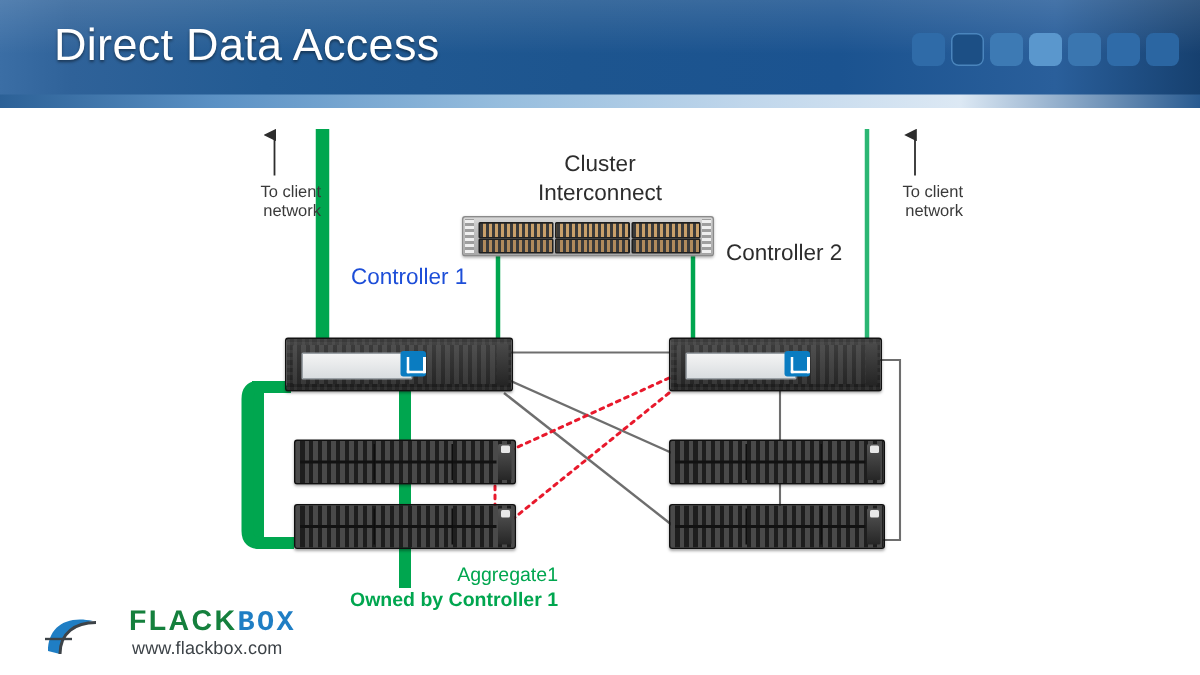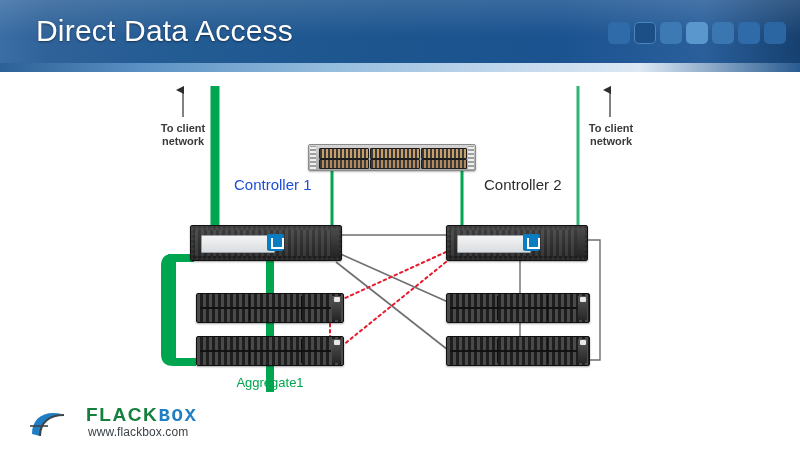--- a/index.html
+++ b/index.html
@@ -38,21 +38,21 @@
   .squares{position:absolute;right:14px;top:22px;display:flex;gap:4px;}
   .sq{width:22px;height:22px;border-radius:5px;}
 
   
   .canvas{position:absolute;left:0;top:72px;width:800px;height:378px;}
   .svgwrap{position:absolute;left:0;top:0;width:800px;height:378px;}
 
   
   .lbl{position:absolute;white-space:nowrap;}
   .lbl-client{
-    font-size:11px;color:#3a3a3a;line-height:13px;text-align:center;font-weight:bold;
+    font-size:11px;color:#3a3a3a;line-height:13px;text-align:right;
   }
   .lbl-ci{
     font-size:15px;color:#2d2d2d;line-height:19px;text-align:center;
   }
   .lbl-c1{font-size:15px;color:#1d4ed8;}
   .lbl-c2{font-size:15px;color:#2d2d2d;}
   .lbl-agg{font-size:13px;color:#00a64f;text-align:center;line-height:17px;}
   .lbl-agg b{display:block;font-size:13px;color:#00a64f;font-weight:bold;}
 
   
@@ -213,26 +213,31 @@
     <div class="lbl lbl-client" style="left:152px;top:50px;width:62px;">
       <span>To client</span><br>
       <span>network</span>
     </div>
 
     <div class="lbl lbl-client" style="left:580px;top:50px;width:62px;">
       <span>To client</span><br>
       <span>network</span>
     </div>
 
+    <div class="lbl lbl-ci" style="left:330px;top:28px;width:140px;">
+      <span>Cluster</span><br>
+      <span>Interconnect</span>
+    </div>
 
     <div class="lbl lbl-c1" style="left:234px;top:104px;">Controller 1</div>
-    <div class="lbl lbl-c2" style="left:484px;top:104px;">Controller 2</div>
-
-    <div class="lbl lbl-agg" style="left:180px;top:302px;width:180px;">
+    <div class="lbl lbl-c2" style="left:484px;top:88px;">Controller 2</div>
+
+    <div class="lbl lbl-agg" style="left:192px;top:302px;width:180px;text-align:right;">
       <span>Aggregate1</span>
+      <b>Owned by Controller 1</b>
     </div>
 
     <div class="switch" style="left:308px;top:72px;width:166px;height:25px;">
       <div class="rackear" style="left:1px;"></div>
       <div class="rackear" style="right:1px;"></div>
       <div class="portblk" style="left:10px;width:48px;"></div>
       <div class="portblk" style="left:61px;width:48px;"></div>
       <div class="portblk" style="left:112px;width:44px;"></div>
       <div class="portblk2" style="left:10px;width:48px;"></div>
       <div class="portblk2" style="left:61px;width:48px;"></div>

